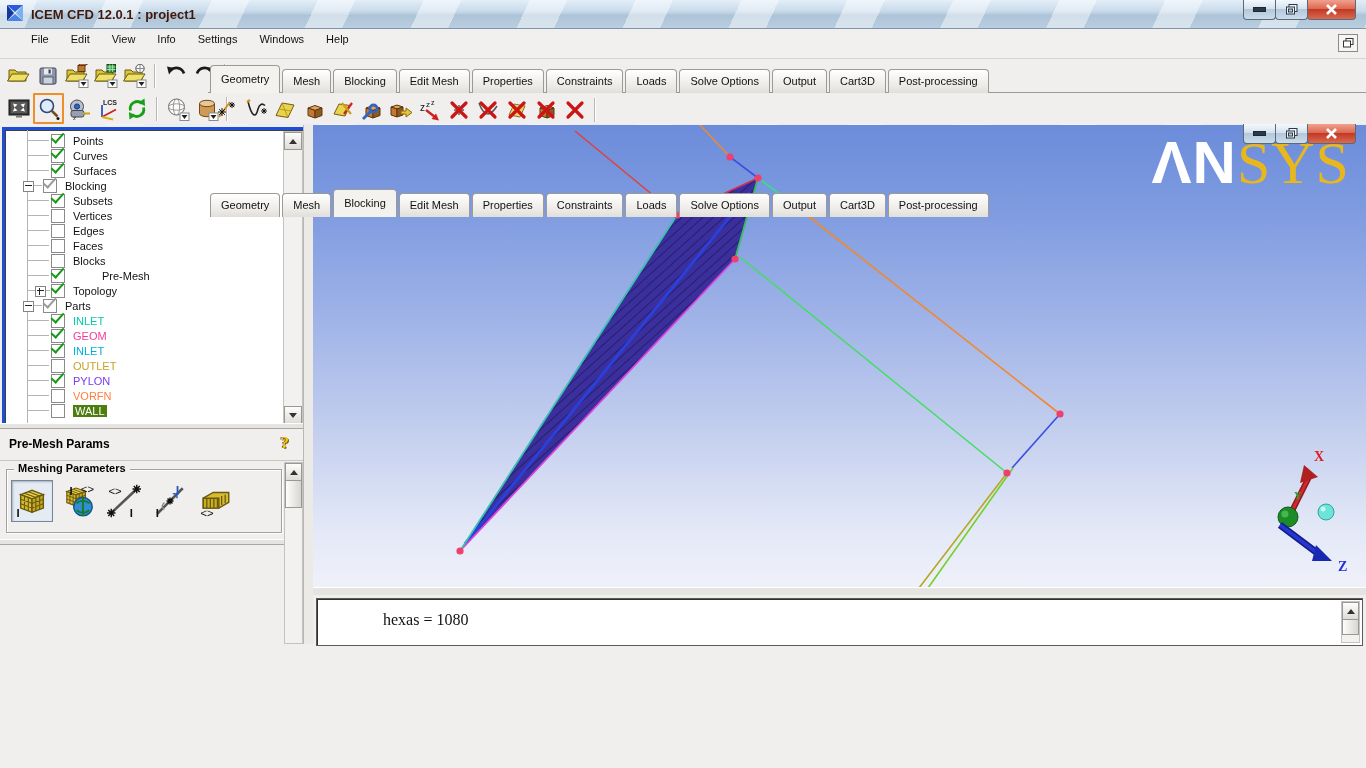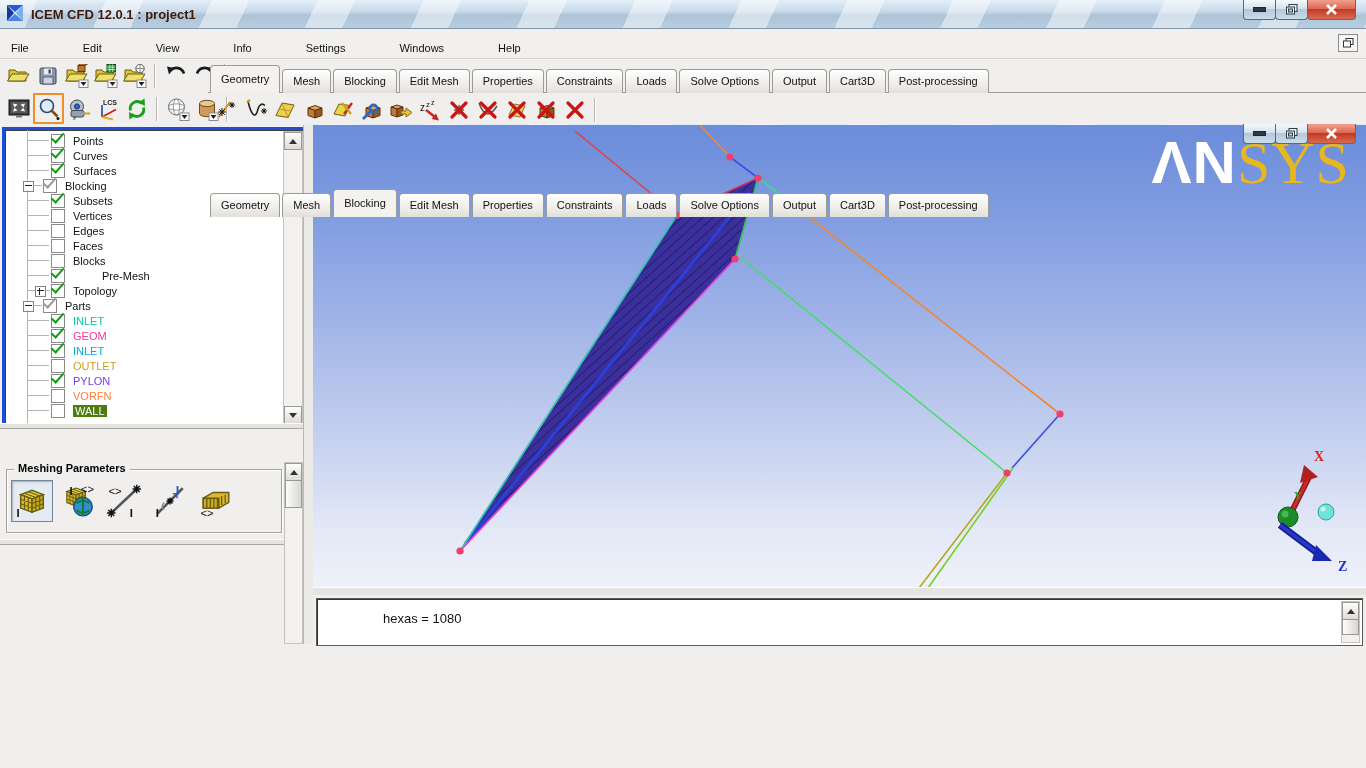--- a/index.html
+++ b/index.html
@@ -18,21 +18,21 @@
   .title-left{position:absolute;left:6px;top:0;height:28px;display:flex;align-items:center;gap:7px;}
   .title-text{font-size:13px;font-weight:bold;color:#42180a;}
   .winbtns{position:absolute;right:10px;top:0;display:flex;z-index:5;}
   .wbtn{height:19px;width:31px;display:flex;align-items:center;justify-content:center;
     border:1px solid #5a6a78;border-top:none;border-radius:0 0 4px 4px;margin-left:-1px;
     background:linear-gradient(180deg,#f4f9fd 0%,#d4e2ee 45%,#b4c8da 50%,#cbdcea 100%);}
   .wbtn.close{width:47px;background:linear-gradient(180deg,#f0a08e 0%,#dd6a52 45%,#c23категория 50%,#c23a26 50%,#d96a50 100%);
     background:linear-gradient(180deg,#f0a08e 0%,#dd6a52 45%,#c23a26 50%,#d96a50 100%);}
   
   .menubar{height:29px;background:#f1f0ef;border-bottom:1px solid #d7d5d2;
-    display:flex;align-items:flex-end;padding:0 0;position:relative;gap:32px;}
+    display:flex;align-items:flex-start;padding:0 20px;position:relative;}
   .menu-item{padding:4px 11px;color:#111;}
   .mdi-btn{position:absolute;right:8px;top:5px;width:18px;height:16px;border:1px solid #8a8a8a;
     background:#f6f5f4;display:flex;align-items:center;justify-content:center;}
   
   .toolzone{height:67px;display:flex;border-bottom:1px solid #ef4444;}
   .tz-left{width:208px;flex:none;display:flex;flex-direction:column;}
   .tz-right{flex:1;display:flex;flex-direction:column;min-width:0;}
   .icon-row{height:33px;display:flex;align-items:center;padding-left:4px;}
   .tbicon{width:27px;height:27px;flex:none;display:flex;align-items:center;justify-content:center;
     border:1px solid transparent;border-radius:1px;}
@@ -101,21 +101,21 @@
   #ansys-logo{position:absolute;right:16px;top:8px;font-size:60px;letter-spacing:1px;line-height:1;}
   #ansys-logo .an{color:#fff;font-family:"Liberation Sans",sans-serif;font-weight:bold;}
   #ansys-logo .sys{color:#e8b71e;font-family:"Liberation Serif","DejaVu Serif",serif;font-weight:normal;}
   #triad{position:absolute;right:8px;bottom:10px;}
   #vp-splitter{position:absolute;left:313px;top:462px;width:1053px;height:8px;background:#e6e4e0;
     border-top:1px solid #fff;border-bottom:1px solid #a9a7a3;}
   
   #message{position:absolute;left:313px;top:470px;width:1053px;height:49px;background:#f0efee;}
   #msgbox{position:absolute;left:3px;top:3px;right:3px;bottom:-2px;background:#fff;
     border:1px solid #5a5a5a;box-shadow:inset 1px 1px 0 #303030;}
-  #msgtext{position:absolute;left:66px;top:12px;font-size:13px;color:#111;}
+  #msgtext{position:absolute;left:66px;top:12px;font-size:16px;color:#111;font-family:Liberation Serif, serif;}
   .glyph-min{width:11px;height:3px;background:#2c3a48;border:1px solid #1c2835;}
 </style>
 </head>
 <body>
 
 <div class="window" id="win1">
   <div class="titlebar">
     <div class="shine"></div>
     <div class="title-left">
       <span>
@@ -821,20 +821,24 @@
         <div class="sbtn" style="top:0;">
             <div class="arrow up"></div>
           </div>
         <div class="sbtn" style="bottom:0;">
             <div class="arrow down"></div>
           </div>
       </div>
     </div>
     <div class="hsplit" style="top:298px;width:303px;height:4px;"></div>
 
+    <div id="pm-header">
+      <span id="pm-title">Pre-Mesh Params</span>
+      <span id="help-icon">?</span>
+    </div>
 
     <div class="grp" style="left:6px;top:344px;width:274px;height:62px;">
       <span class="grp-title">Meshing Parameters</span>
       <div id="mesh-icons">
           <div class="pmicon pressed">
             <svg width="34" height="34" viewBox="0 0 24 24">
               <polygon points="4,7.5 12,4.5 20,7.5 12,10.5" fill="#e6d04a" stroke="#6a5a10"></polygon>
               <polygon points="4,7.5 12,10.5 12,20 4,17" fill="#d6bc2e" stroke="#6a5a10"></polygon>
               <polygon points="20,7.5 12,10.5 12,20 20,17" fill="#c2a81e" stroke="#6a5a10"></polygon>
               <path d="M6.7,6.5 L14.7,9.5 M9.4,5.5 L17.4,8.5 M4,10.7 L12,13.7 L20,10.7 M4,13.9 L12,16.9 L20,13.9 M6.7,8.5 V18 M9.4,9.5 V19 M14.7,9.5 V19 M17.4,8.5 V18" stroke="#6a5a10" stroke-width="0.8" fill="none"></path>

